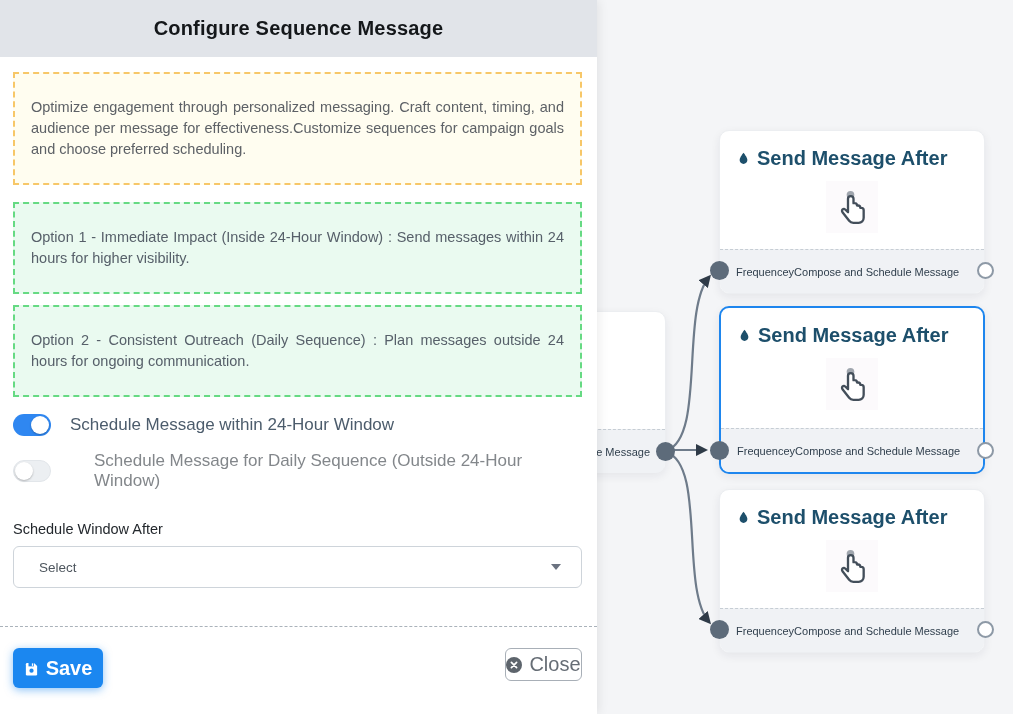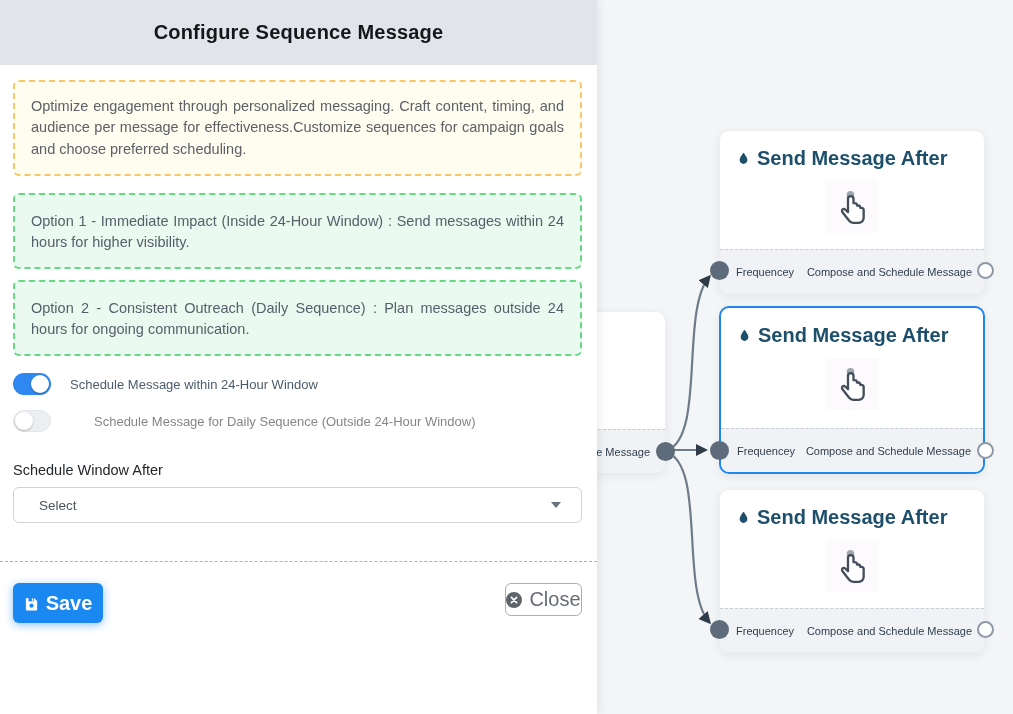--- a/index.html
+++ b/index.html
@@ -8,28 +8,28 @@
     font-family:"Liberation Sans","DejaVu Sans",sans-serif;
     background:#f4f5f7; position:relative; color:#333;
   }
 
   
   .drawer{
     position:absolute; left:0; top:0; width:597px; height:714px;
     background:#fff; z-index:5; box-shadow:2px 0 10px rgba(0,0,0,.08);
   }
   .drawer-header{
-    height:65px; background:#e1e4e9; display:flex;
+    height:57px; background:#e1e4e9; display:flex;
     align-items:center; justify-content:center;
   }
   .drawer-title{ font-size:20px; font-weight:700; color:#14171a; letter-spacing:.2px; }
   .drawer-body{ padding:15px 15px 0 13px; }
 
   .note-box{
-    border-radius:6px; padding:14px 16px; font-size:14.5px; line-height:1.45;
+    border-radius:0; padding:23px 16px; font-size:14.5px; line-height:1.45;
     text-align:justify;
   }
   .note-warning{
     background:#fffdf0; border:2px dashed #f7c768; color:#5d6166; margin-bottom:17px;
     min-height:96px; display:flex; align-items:center;
   }
   .note-success{
     background:#eafaf0; border:2px dashed #66da83; color:#57606a; margin-bottom:11px;
     min-height:76px; display:flex; align-items:flex-end;
   }
@@ -42,26 +42,26 @@
     cursor:pointer;
   }
   .switch.on{ background:#2f87f1; }
   .switch.off{ background:#eceff2; border:1px solid #e2e6ea; }
   .knob{
     position:absolute; top:2px; width:18px; height:18px; border-radius:50%;
     background:#fff; box-shadow:0 1px 2px rgba(0,0,0,.25);
   }
   .switch.on .knob{ right:2px; }
   .switch.off .knob{ left:1px; top:1px; }
-  .toggle-label{ margin-left:19px; font-size:13px; color:#4c5c6c; }
+  .toggle-label{ margin-left:19px; font-size:17px; color:#4c5c6c; }
   .toggle-label.muted{ color:#83878b; }
 
   .field-label{ margin-top:30px; font-size:14.5px; color:#23282d; }
   .select-box{
-    margin-top:9px; height:36px; border:1px solid #ced4da; border-radius:6px;
+    margin-top:9px; height:42px; border:1px solid #ced4da; border-radius:6px;
     display:flex; align-items:center; padding:0 20px 0 25px; cursor:pointer;
     background:#fff; position:relative;
   }
   .select-value{ font-size:13.5px; color:#4e565e; flex:1; }
   .select-caret{ width:10px; height:6px; }
 
   .drawer-divider{
     border:none; border-top:1px dashed #aab2ba; margin:38px -15px 0 -13px;
   }
   .drawer-actions{
@@ -99,21 +99,21 @@
   }
   .drop-icon{ width:15px; height:15px; color:#1d4f6b; }
   .hand-box{
     width:52px; height:52px; margin:11px auto 0; background:#fcfafc;
     display:flex; align-items:center; justify-content:center;
   }
   .hand-box svg{ width:40px; height:40px; }
   .node-footer{
     height:44px; background:#f0f2f5; border-top:1px dashed #c6cdd4;
     border-radius:0 0 9px 9px; display:flex; align-items:center;
-    justify-content:space-between; padding:0 12px 0 16px;
+    padding:0 12px 0 16px;
   }
   .port-label{ font-size:11px; color:#31404e; white-space:nowrap; }
 
   .partial-node{
     position:absolute; left:-44px; top:311px; width:113px; height:162px;
     background:#fff; border:1px solid #eceef1; border-radius:10px;
     box-shadow:0 3px 10px rgba(25,35,50,.07); z-index:2;
   }
   .partial-node .node-body{ height:117px; }
   .partial-node .node-footer{ height:44px; justify-content:flex-end; padding:0 15px; }

